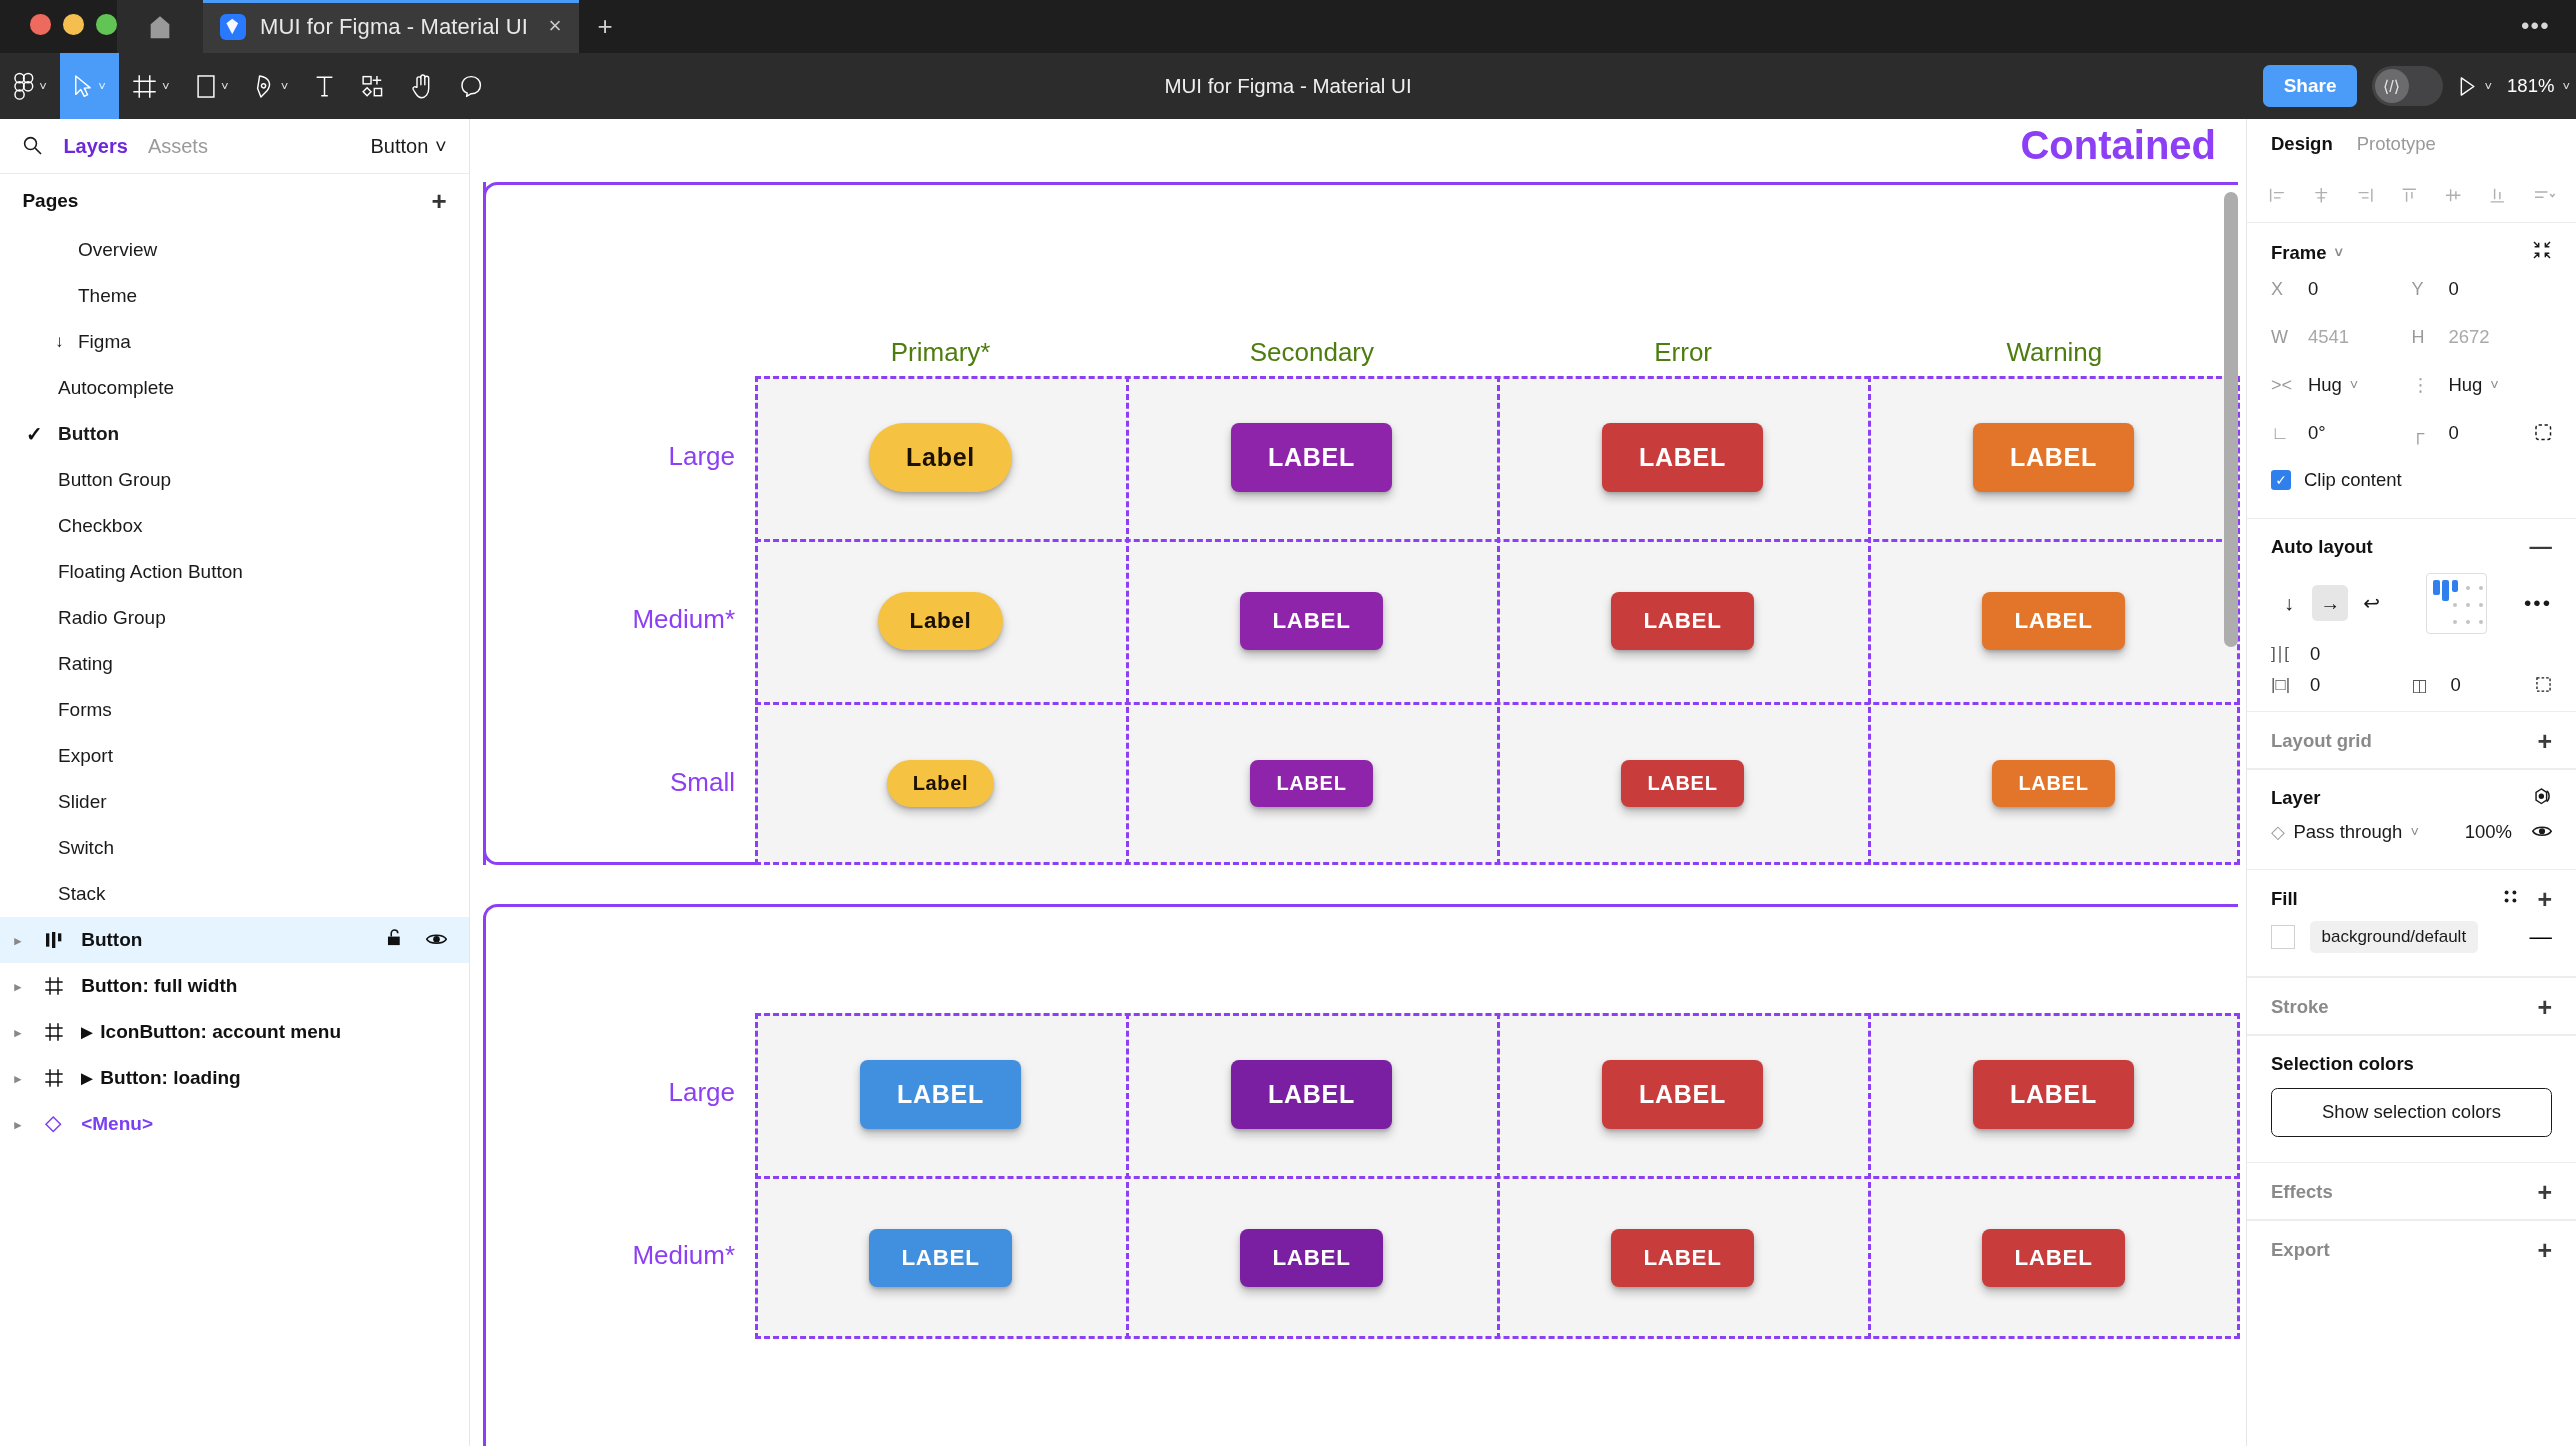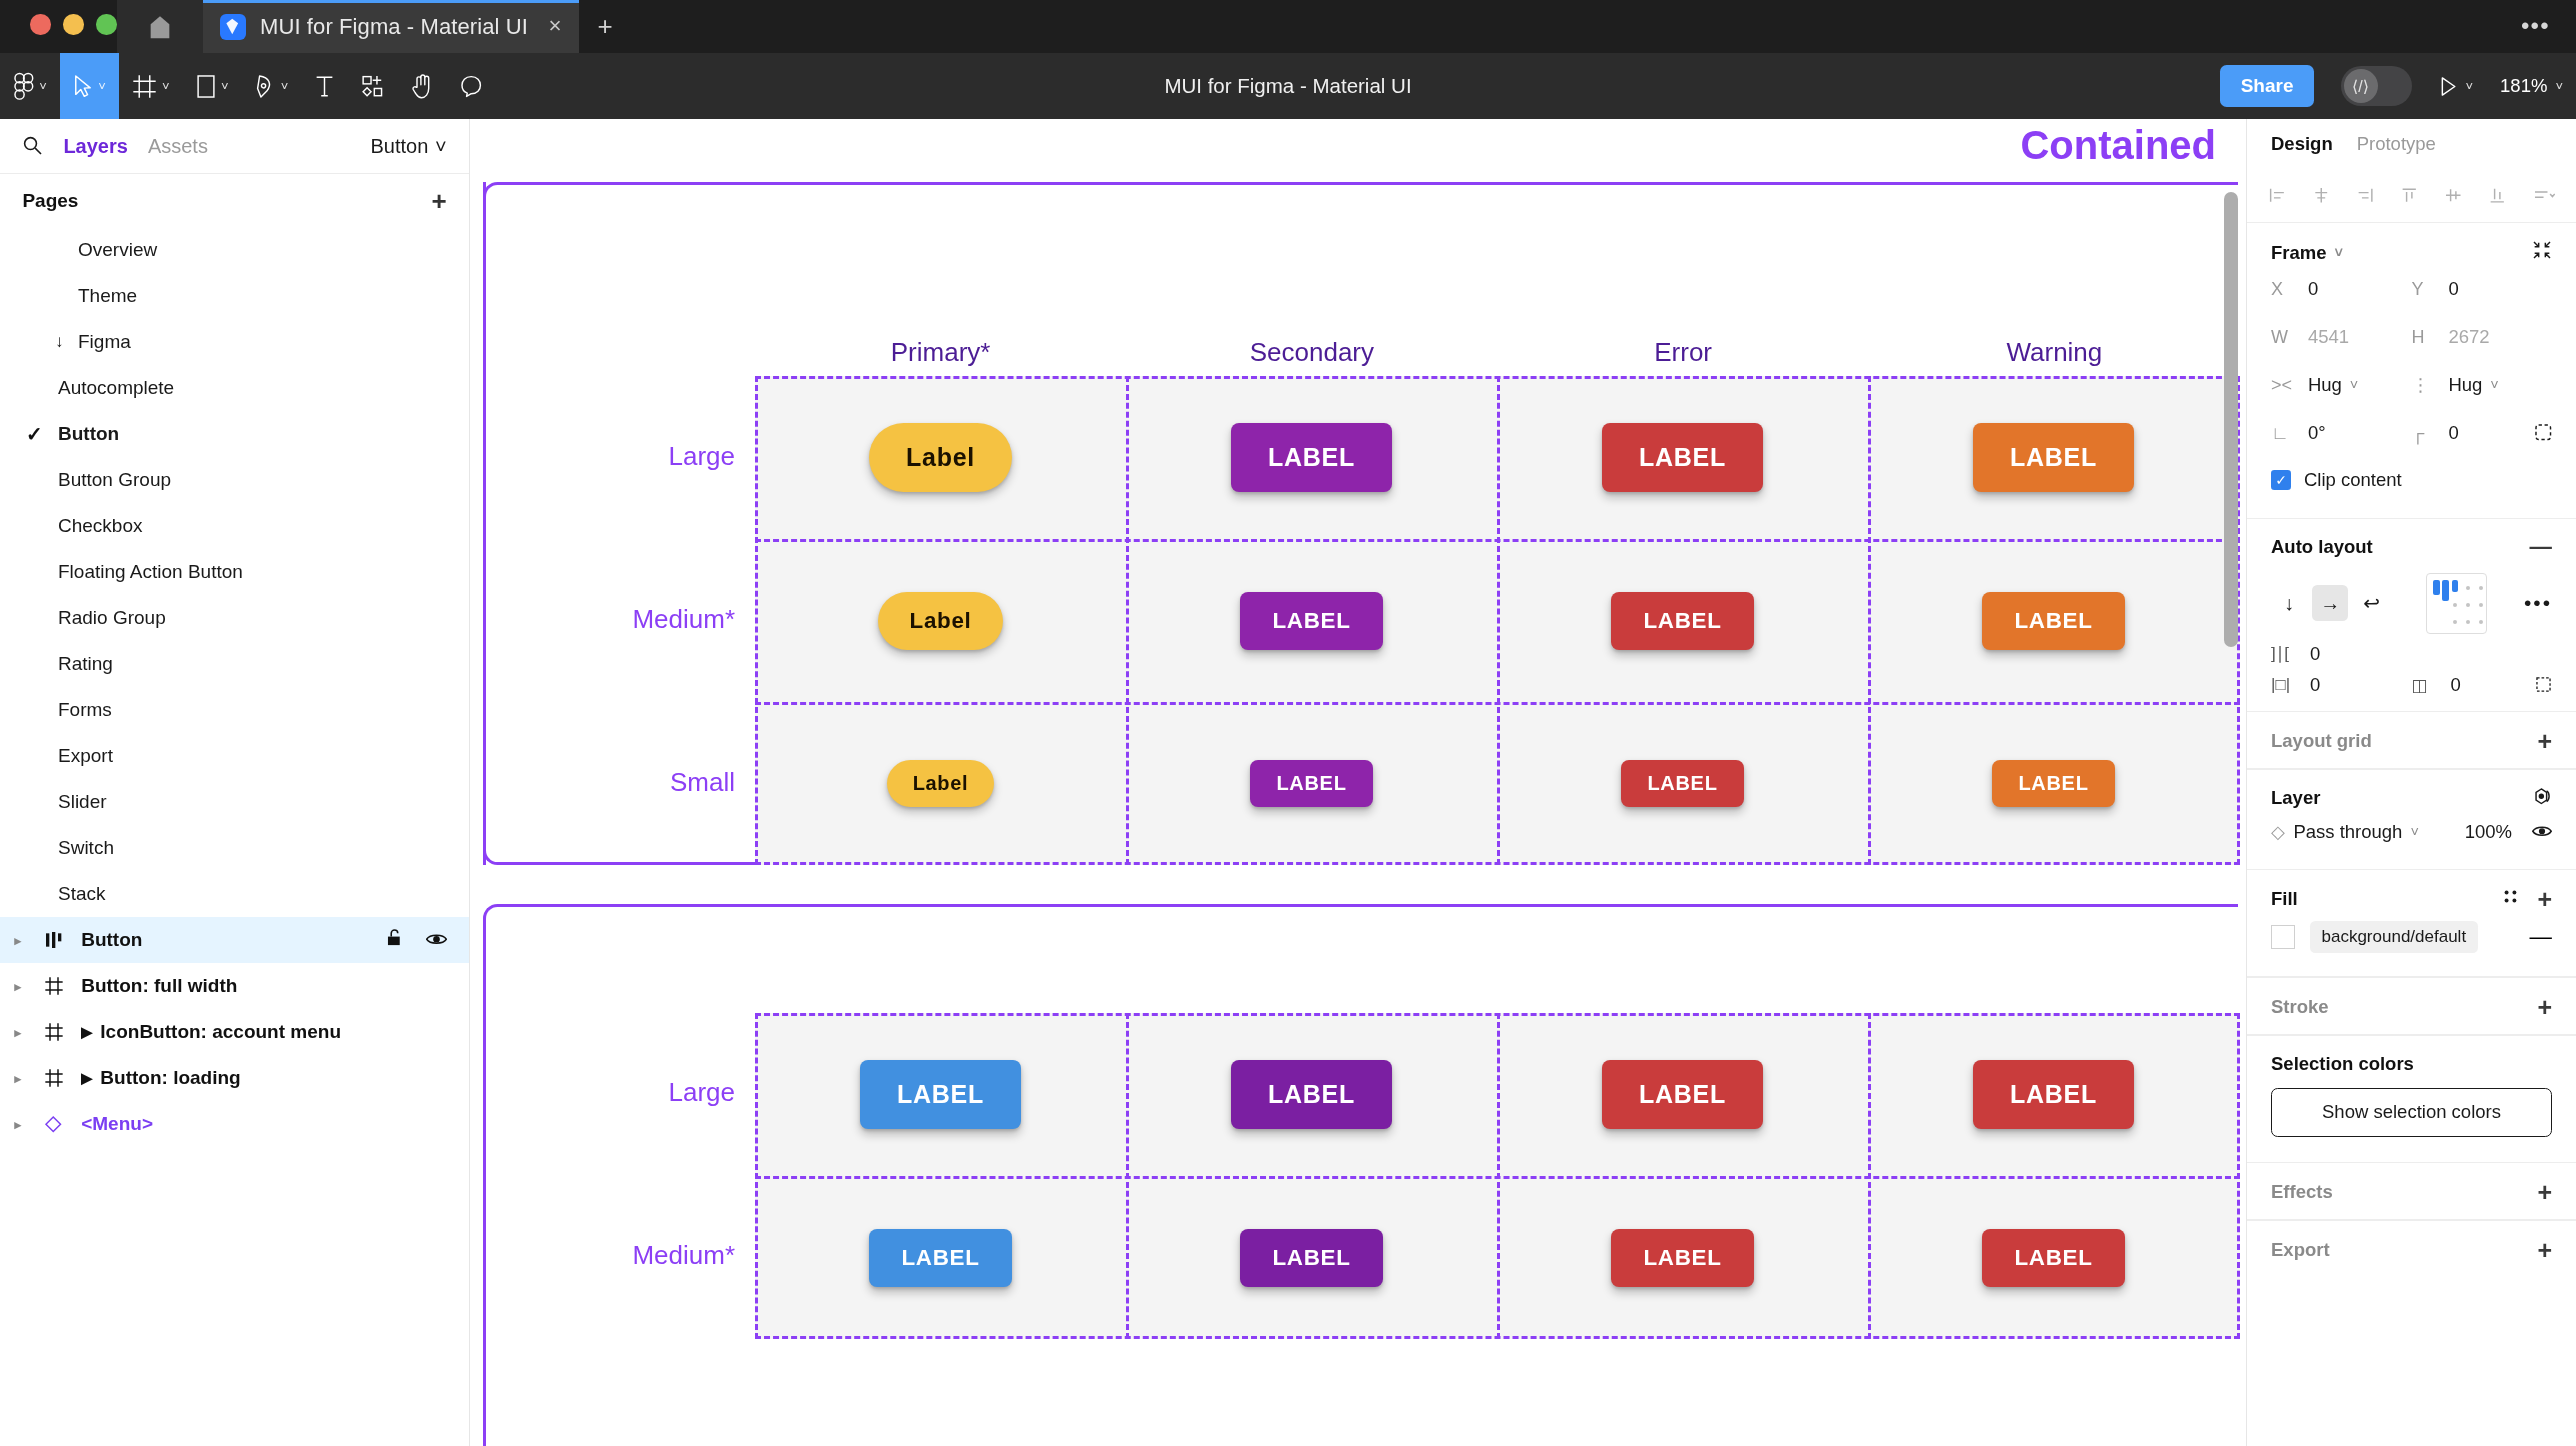--- a/index.html
+++ b/index.html
@@ -54,21 +54,21 @@
   .tool {
     height: 66px; display: flex; align-items: center; justify-content: center;
     gap: 5.3px; padding: 0 13px; color: #ffffff;
   }
   .tool.active { background: #4b9cf8; }
   .chev { font-size: 13px; opacity: .85; }
   .figbar-title {
     position: absolute; left: 0; right: 0; text-align: center;
     color: #f0f0f0; font-size: 20.5px; pointer-events: none;
   }
-  .figbar-right { position: absolute; right: 13px; display: flex; align-items: center; gap: 27px; text-align: right; }
+  .figbar-right { position: absolute; right: 6px; display: flex; align-items: center; gap: 15px; text-align: right; }
   .share-btn {
     background: #4b9cf8; color: #fff; font-size: 19px; font-weight: 600;
     border-radius: 6.6px; padding: 10px 20.5px; cursor: pointer;
   }
   .codetoggle {
     width: 71px; height: 40px; border-radius: 20px; background: #444446;
     display: flex; align-items: center; padding: 2.6px;
   }
   .codeknob {
     width: 34px; height: 34px; border-radius: 50%; background: #6b6b6d;
@@ -141,21 +141,21 @@
   .outer-bracket3 {
     position: absolute; left: 12px; top: 785px; width: 1755px; height: 581px;
     border-left: 3.3px solid #8c3ff5; border-top: 3.3px solid #8c3ff5;
     border-radius: 14.5px 0 0 0; border-right: none; border-bottom: none;
   }
 
   .colheaders {
     position: absolute; left: 284px; top: 228px; width: 1485px; display: flex;
   }
   .colheader {
-    flex: 1; text-align: center; color: #4c1d95; font-size: 26px; font-weight: 400;
+    flex: 1; text-align: center; color: #4d7c0f; font-size: 26px; font-weight: 400;
   }
   .gridarea {
     position: absolute; background: #f4f4f4;
     border: 3.3px dashed #8c3ff5;
   }
   .rowlabel {
     position: absolute; color: #8c3ff5; font-size: 26px; text-align: right;
     width: 185px;
   }
   .vsep {

